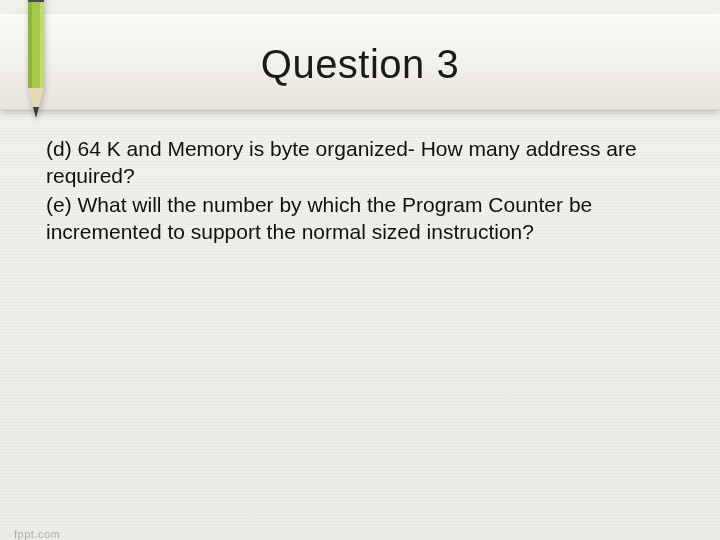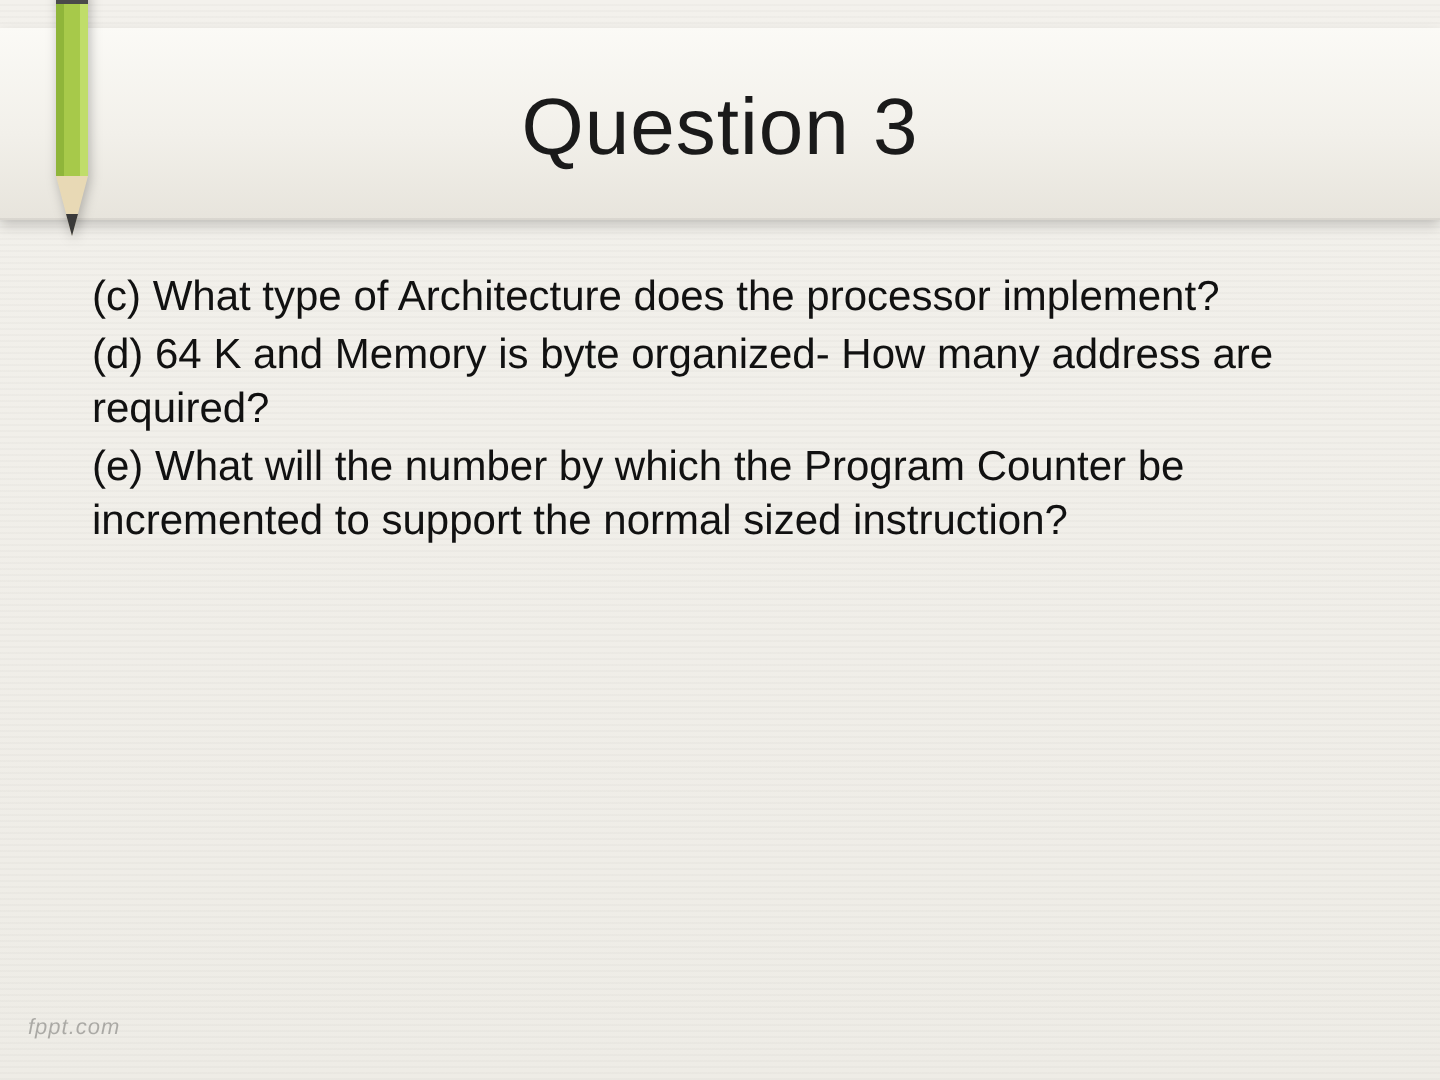--- a/index.html
+++ b/index.html
@@ -46,42 +46,40 @@
     right: 46px;
     font-size: 21px;
     line-height: 1.28;
     color: #111;
   }
   .content p { margin-bottom: 2px; }
   .justified { text-align: justify; text-align-last: left; }
   .watermark {
     position: absolute;
     left: 14px;
-    bottom: 20px;
+    bottom: 0;
     font-size: 11px;
     color: rgba(0,0,0,0.28);
     letter-spacing: 0.5px;
-    font-style: italic;
   }
 </style>
 </head>
 <body>
 
 <div class="header-band"></div>
 
 <svg class="pencil" viewBox="0 0 28 130" preserveAspectRatio="none">
   <rect x="6" y="0" width="16" height="8" fill="#4a4a4a"></rect>
   <rect x="6" y="8" width="16" height="86" fill="#a7c94a"></rect>
   <rect x="6" y="8" width="4" height="86" fill="#8fb53a"></rect>
   <rect x="18" y="8" width="4" height="86" fill="#c0dd6a"></rect>
   <polygon points="6,94 22,94 14,124" fill="#e8d9b5"></polygon>
   <polygon points="11,113 17,113 14,124" fill="#3a3a3a"></polygon>
 </svg>
 
 <h1 class="title">Question 3</h1>
 
 <div class="content">
-  <p class="justified">(c) What type of Architecture does the processor implement?</p>
   <p>(d) 64 K and Memory is byte organized- How many address are required?</p>
   <p>(e) What will the number by which the Program Counter be incremented to support the normal sized instruction?</p>
 </div>
 
 <div class="watermark">fppt.com</div>
 
 </body></html>

